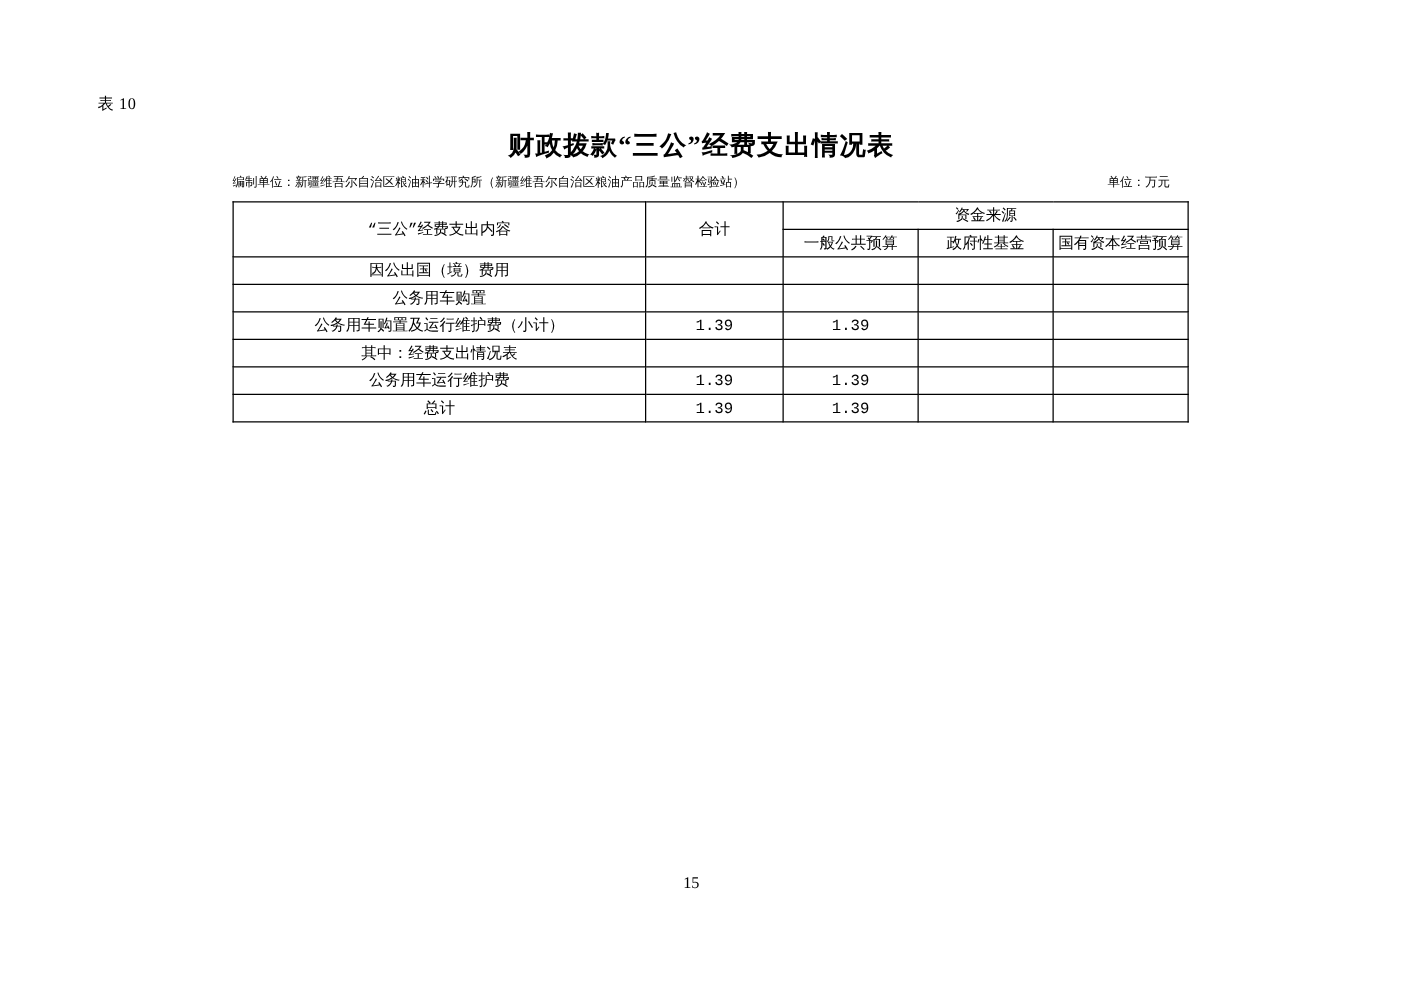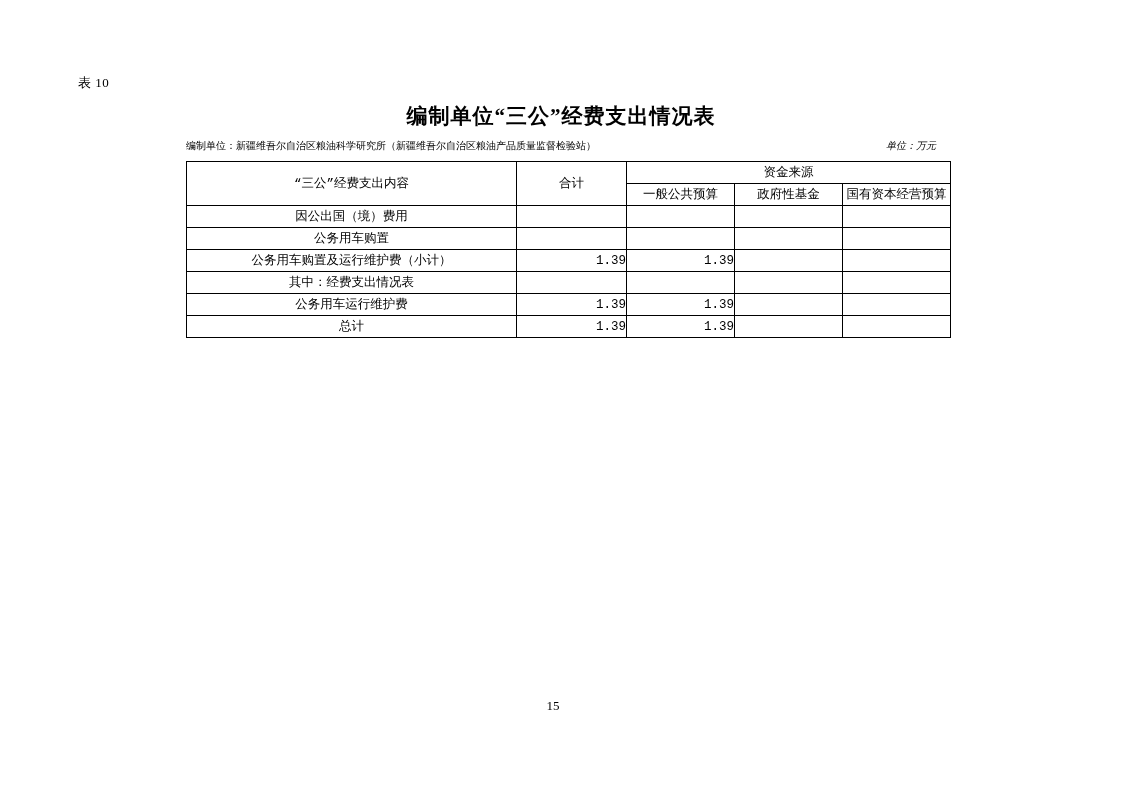--- a/index.html
+++ b/index.html
@@ -47,21 +47,20 @@
     font-size: 10px;
     display: flex;
     justify-content: space-between;
     align-items: flex-start;
   }
   .meta-left {
     white-space: nowrap;
   }
   .meta-right {
     white-space: nowrap;
-    font-style: italic;
   }
   table.main {
     position: absolute;
     left: 186px;
     top: 161px;
     width: 764px;
     border-collapse: collapse;
     table-layout: fixed;
     font-size: 12.5px;
     font-family: Liberation Mono, monospace;
@@ -76,42 +75,42 @@
     font-size: 12.5px;
   }
   .hdr {
     text-align: center;
   }
   .col-content { width: 330px; }
   .col-total   { width: 110px; }
   .col-src     { width: 108px; }
   .cell-center { text-align: center; }
   .cell-num {
-    text-align: right;
+    text-align: center;
     padding-right: 8px;
   }
   .bold { font-weight: bold; }
   .row-tall td, .row-tall th { height: 22px; }
   .page-number {
     position: absolute;
     left: 0;
     right: 16px;
     top: 698px;
     text-align: center;
     font-size: 13px;
   }
 </style>
 </head>
 <body>
 
 <div class="page">
 
   <div class="table-label">表 10</div>
 
-  <div class="doc-title">编制单位“三公”经费支出情况表</div>
+  <div class="doc-title">财政拨款“三公”经费支出情况表</div>
 
   <div class="meta-row">
     <div class="meta-left">编制单位：新疆维吾尔自治区粮油科学研究所（新疆维吾尔自治区粮油产品质量监督检验站）</div>
     <div class="meta-right">单位：万元</div>
   </div>
 
   <table class="main">
     <colgroup>
       <col class="col-content">
       <col class="col-total">

